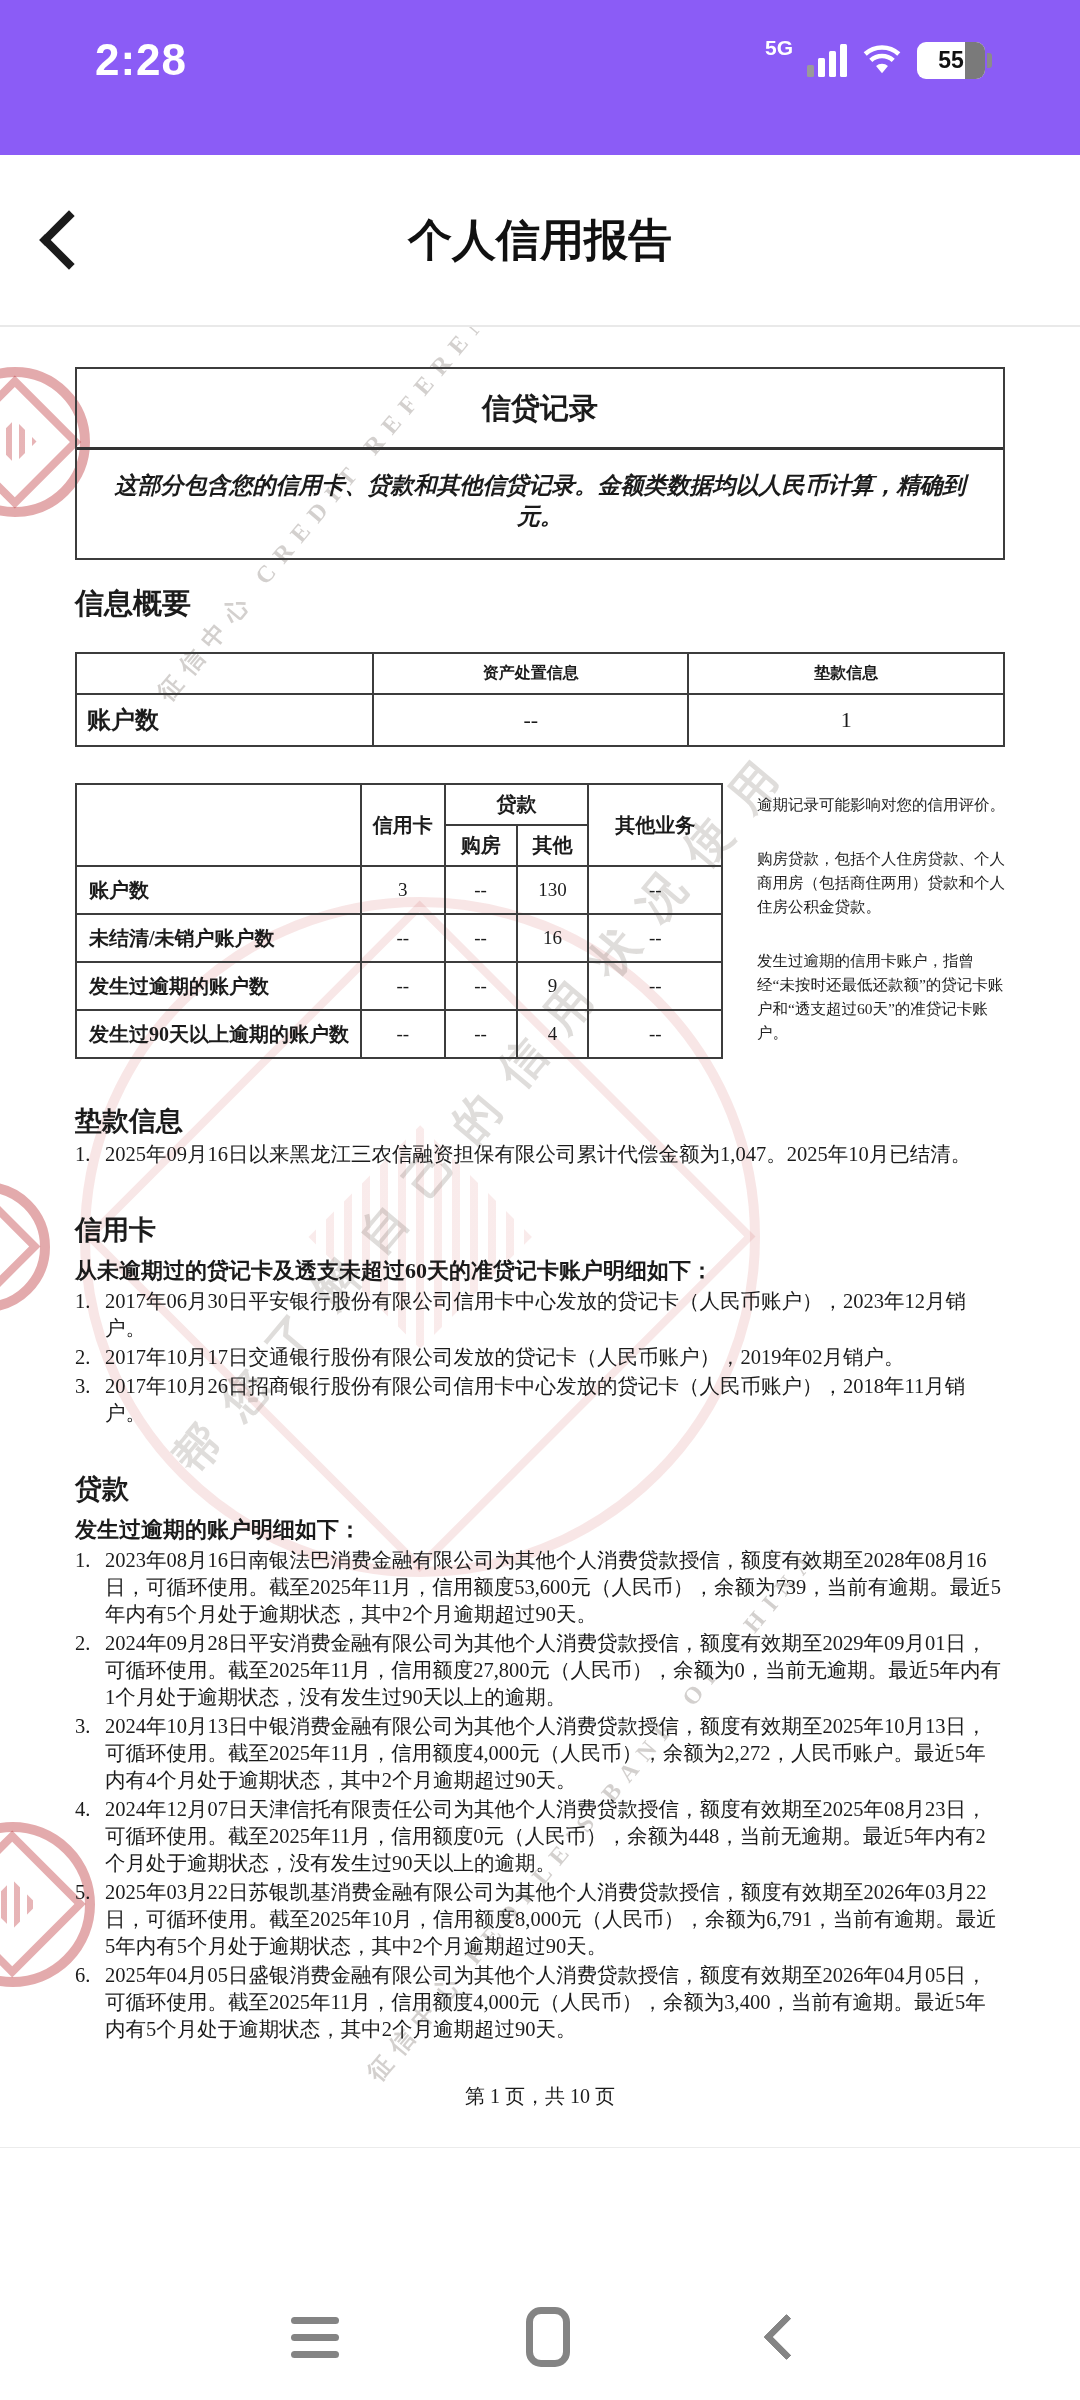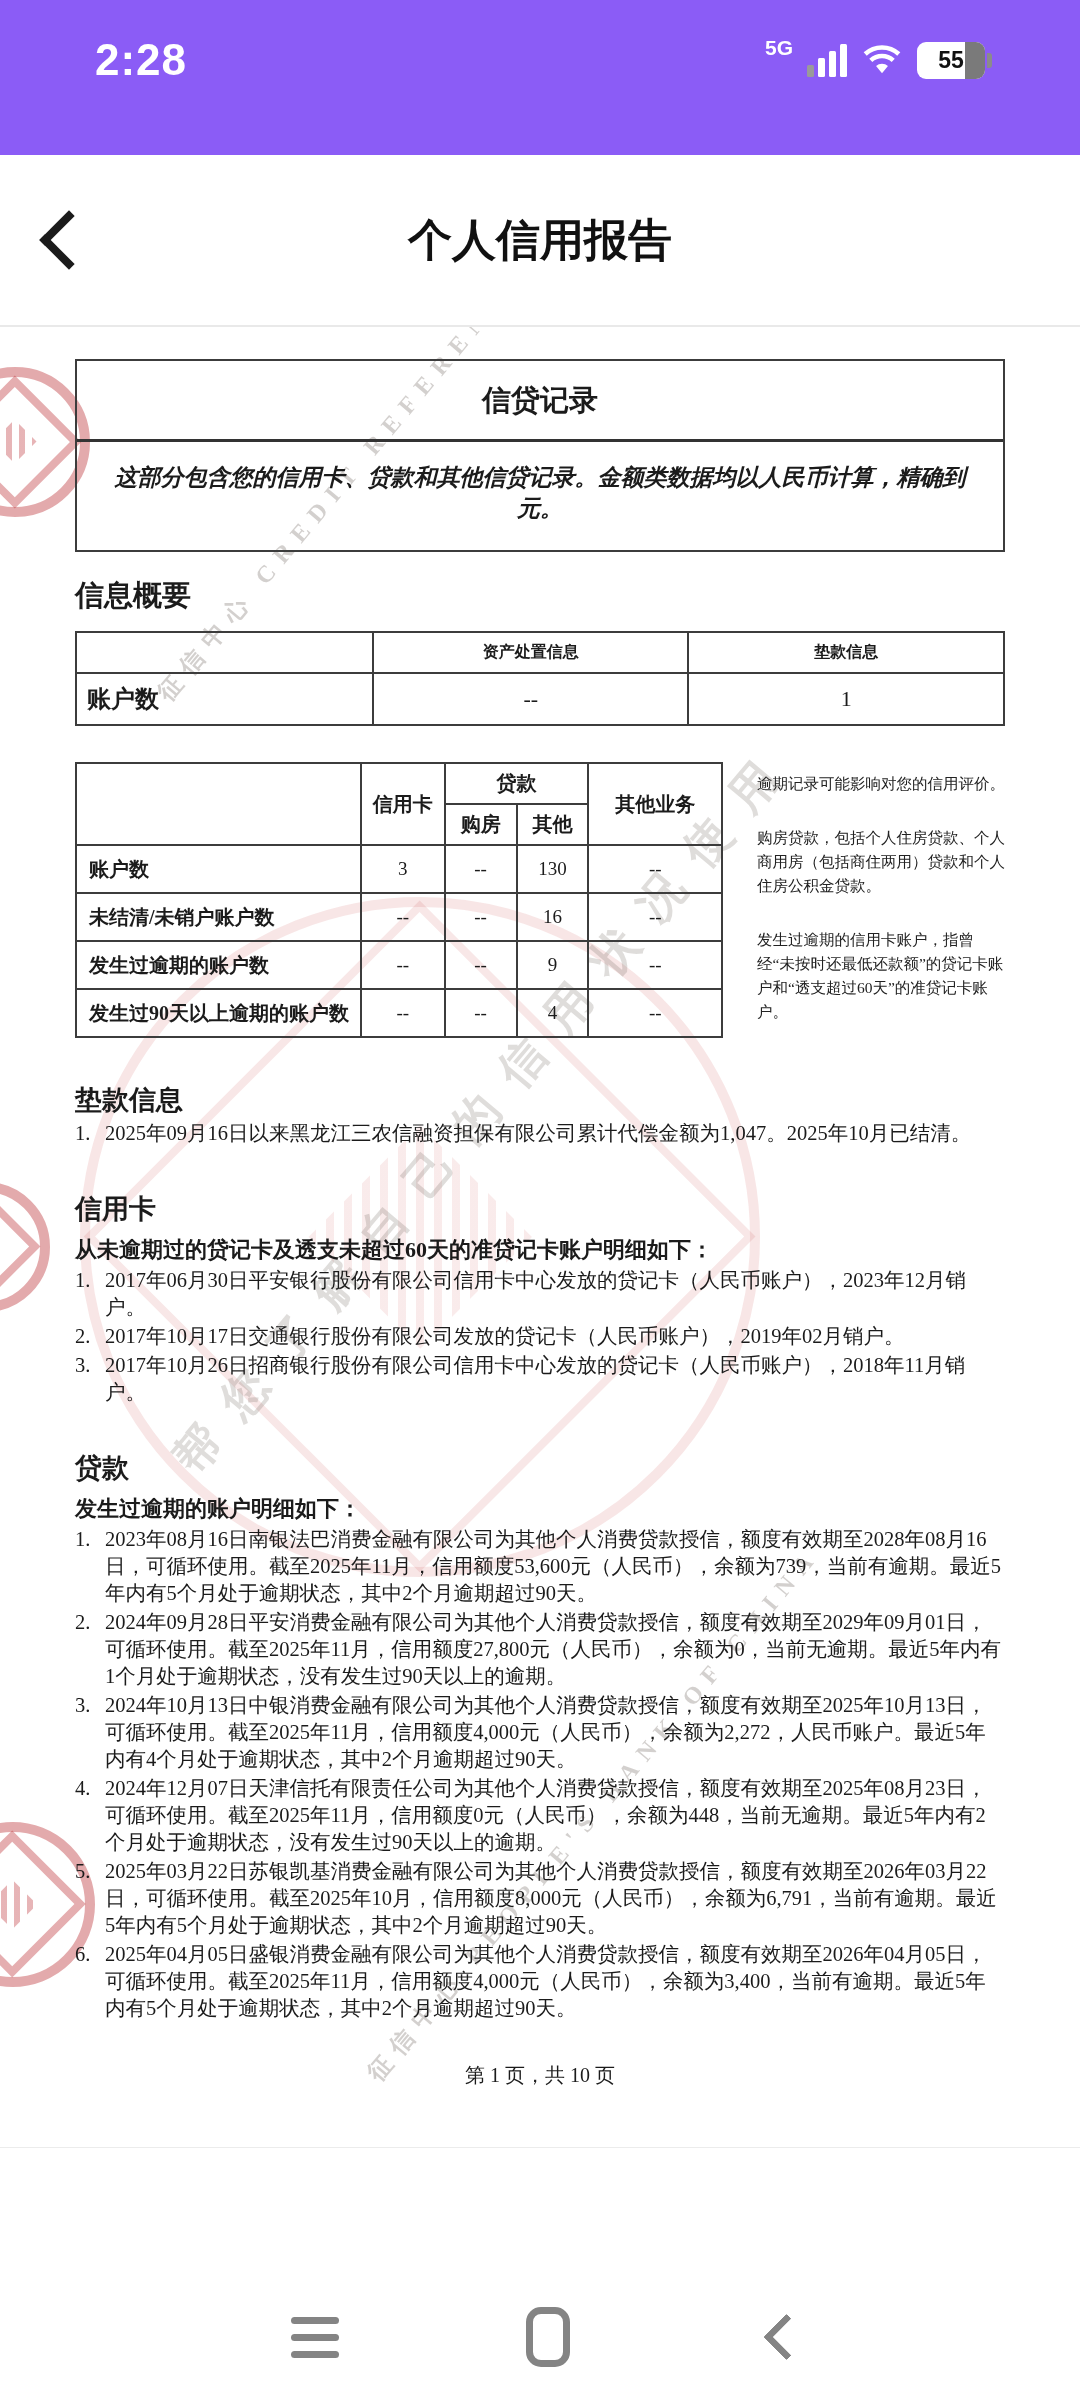--- a/index.html
+++ b/index.html
@@ -30,40 +30,40 @@
   .app-header { position:absolute; top:155px; left:0; width:1080px; height:170px; background:#fff;
     display:flex; align-items:center; justify-content:center; }
   .back-btn { position:absolute; left:30px; top:50%; transform:translateY(-50%); width:60px; height:70px; cursor:pointer; }
   .back-btn::before { content:""; position:absolute; left:18px; top:50%; width:34px; height:34px;
     border-left:8px solid #1b1b1b; border-bottom:8px solid #1b1b1b; transform:translateY(-50%) rotate(45deg); }
   .app-title { font-size:44px; font-weight:bold; font-family:"Liberation Sans","DejaVu Sans",sans-serif; color:#111; }
 
   
   .doc { position:absolute; top:325px; left:0; width:1080px; height:1822px; background:#fff; overflow:hidden;
     border-top:2px solid #e9e9e9; }
-  .page { position:relative; z-index:2; padding:4px 75px; }
+  .page { position:relative; z-index:2; padding:12px 75px; }
 
   
   .wm { position:absolute; z-index:1; pointer-events:none; }
   .seal { border:10px solid rgba(186,42,48,.40); border-radius:50%; }
   .seal::before { content:""; position:absolute; inset:14%; border:8px solid rgba(186,42,48,.38); transform:rotate(45deg); }
   .seal::after { content:""; position:absolute; inset:38%; background:
      repeating-linear-gradient(45deg, rgba(186,42,48,.35) 0 6px, transparent 6px 13px); transform:rotate(45deg); }
   .seal.faint { border-color:rgba(200,60,60,.13); }
   .seal.faint::before { border-color:rgba(200,60,60,.12); }
   .seal.faint::after { background:repeating-linear-gradient(45deg, rgba(200,60,60,.10) 0 8px, transparent 8px 18px); }
   .wm-text { color:rgba(110,100,92,.30); font-weight:bold; white-space:nowrap; transform:rotate(-50deg);
     transform-origin:left top; letter-spacing:10px; }
 
   
   .box-table { margin-top:28px; border:2px solid #3c3c3c; }
   .box-title { text-align:center; font-size:29px; font-weight:bold; padding:20px 0 18px; border-bottom:3px solid #333; }
   .box-desc { text-align:center; font-size:23px; font-weight:bold; font-style:italic; padding:20px 30px 26px; }
 
-  h2.sec { font-size:29px; font-weight:bold; margin:24px 0 15px; font-family:"Liberation Sans","DejaVu Sans",sans-serif; }
+  h2.sec { font-size:29px; font-weight:bold; margin:24px 0 28px; font-family:"Liberation Sans","DejaVu Sans",sans-serif; }
   h3.sec { font-size:27px; font-weight:bold; margin-top:44px; font-family:"Liberation Sans","DejaVu Sans",sans-serif; }
 
   table { border-collapse:collapse; }
   .t1 { width:100%; }
   .t1 th,.t1 td { border:2px solid #3c3c3c; padding:9px 10px; }
   .t1 th { font-size:16px; font-weight:bold; text-align:center; }
   .t1 td.lbl { font-size:24px; font-weight:bold; text-align:left; width:32%; }
   .t1 td { font-size:22px; text-align:center; width:34%; }
 
   .t2-wrap { display:flex; margin-top:36px; }

